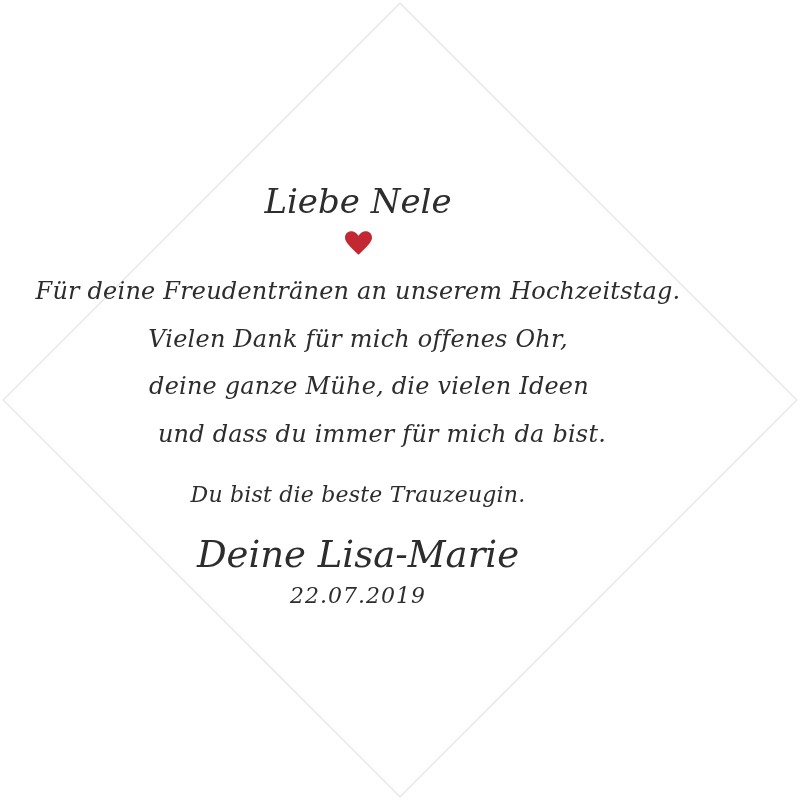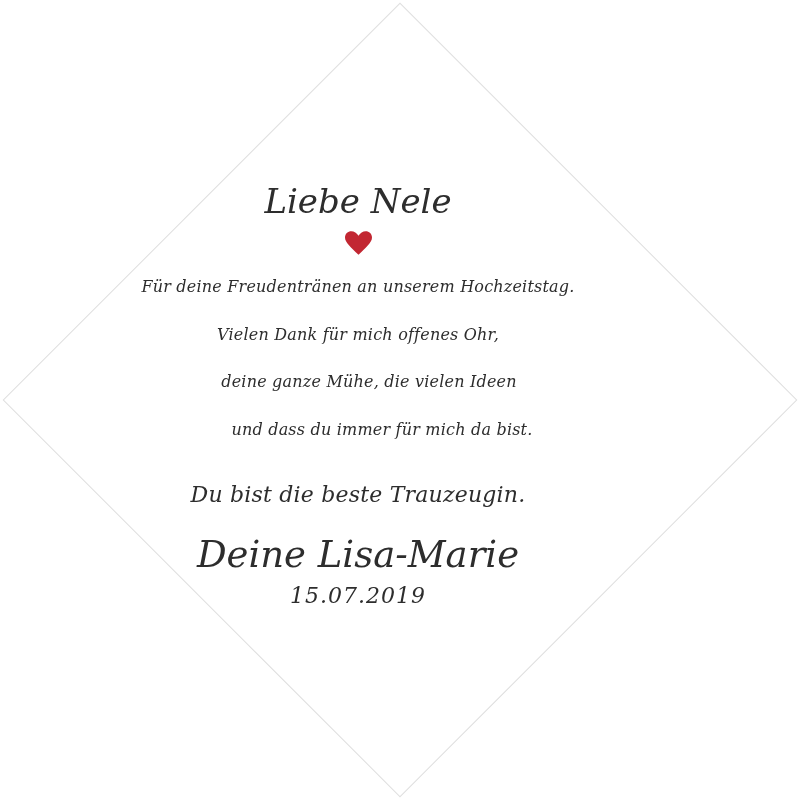--- a/index.html
+++ b/index.html
@@ -49,21 +49,21 @@
     font-size: 34px;
   }
   .heart-row {
     top: 231px;
   }
   .heart-row svg {
     display: inline-block;
     vertical-align: top;
   }
   .body-line {
-    font-size: 16px;
+    font-size: 24px;
     letter-spacing: 0.2px;
   }
   .line-0 { top: 277px; }
   .line-1 { top: 325px; }
   .line-2 { top: 372px; padding-left: 22px; }
   .line-3 { top: 420px; padding-left: 48px; }
   .closing {
     top: 482px;
     font-size: 22px;
     letter-spacing: 0.2px;
@@ -100,16 +100,16 @@
     <div class="row body-line line-1">Vielen Dank für mich offenes Ohr,</div>
 
     <div class="row body-line line-2">deine ganze Mühe, die vielen Ideen</div>
 
     <div class="row body-line line-3">und dass du immer für mich da bist.</div>
 
     <div class="row closing">Du bist die beste Trauzeugin.</div>
 
     <div class="row signature">Deine Lisa-Marie</div>
 
-    <div class="row date">15.07.2019</div>
+    <div class="row date">22.07.2019</div>
 
   </div>
 </div>
 
 </body></html>

